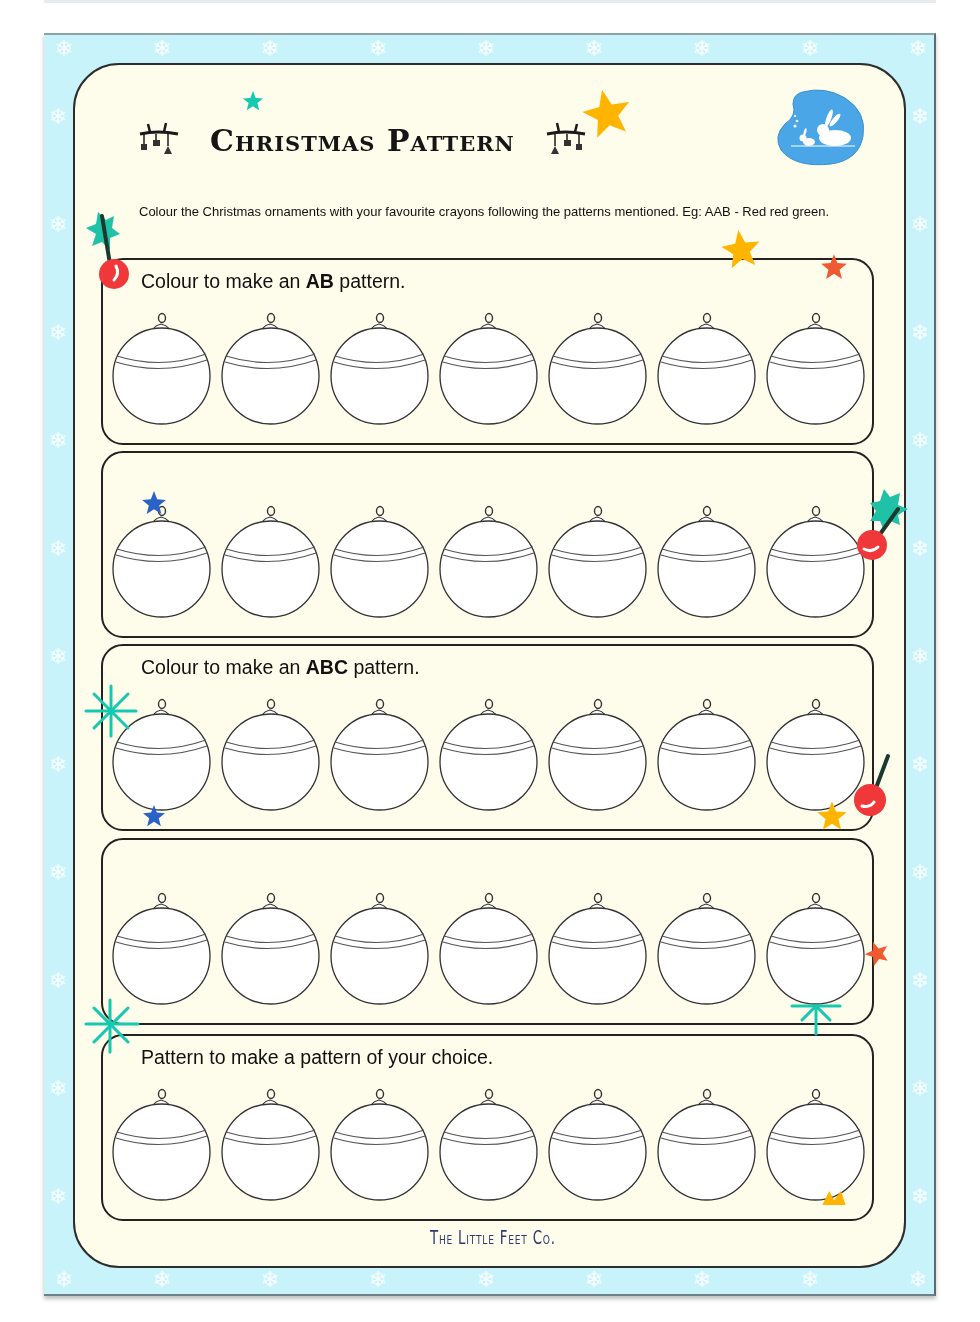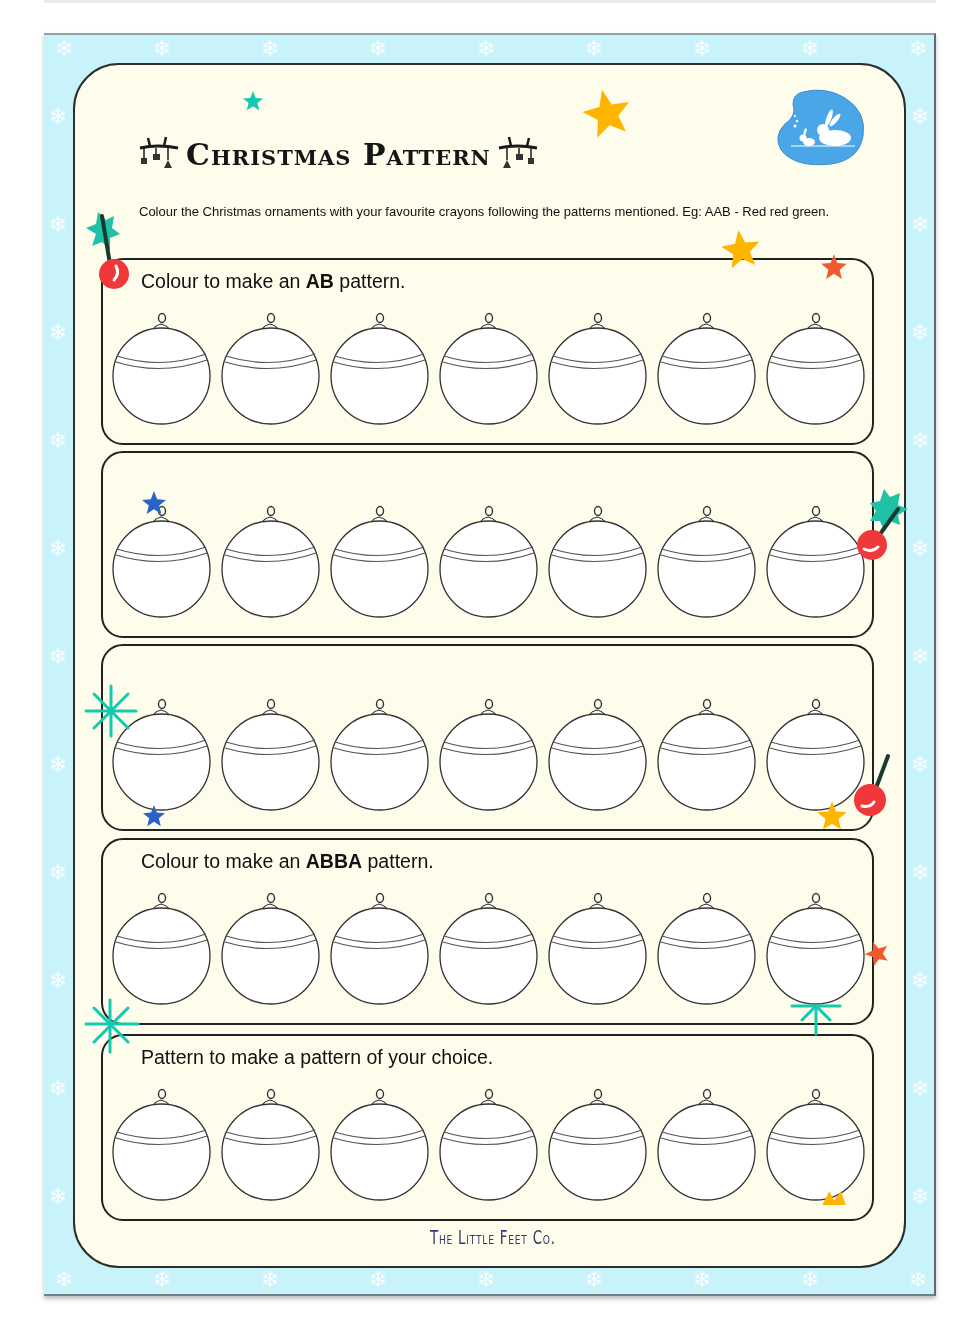--- a/index.html
+++ b/index.html
@@ -23,21 +23,21 @@
       position: absolute; width: 24px; height: 24px; color: #ffffff; opacity: 0.9;
       font-size: 22px; line-height: 24px; text-align: center;
       font-family: "DejaVu Sans", sans-serif;
     }
     .page {
       position: absolute; left: 73px; top: 63px; width: 833px; height: 1205px;
       background: #fefdeb; border: 2px solid #2d2d2d; border-radius: 46px;
       box-sizing: border-box;
     }
     .title-wrap {
-      position: absolute; left: 138px; top: 132px; height: 44px; display: flex; align-items: center;
+      position: absolute; left: 138px; top: 118px; height: 44px; display: flex; align-items: center; gap: 24px;
     }
     .title {
       font-family: "DejaVu Serif", serif; font-weight: bold; font-size: 30px; letter-spacing: 1px;
       color: #151515; font-variant: small-caps; margin: 0 6px;
     }
     .branch { width: 42px; height: 40px; }
     .intro {
       position: absolute; left: 139px; top: 200px; width: 700px; font-size: 13px; line-height: 23px; color: #111;
     }
     .box {
@@ -264,20 +264,21 @@
             <path d="M40 30 Q40 18 50 16 Q60 18 62 30" fill="#fff" stroke="#333" stroke-width="1.2"></path>
             <ellipse cx="51" cy="10" rx="3.5" ry="4.5" fill="none" stroke="#333" stroke-width="1.4"></ellipse>
             <path d="M40 30 Q44 26 47 30 Q50 26 53 30 Q56 26 59 30 Q61 28 62 30" fill="none" stroke="#333" stroke-width="1"></path>
             <ellipse cx="50.5" cy="68" rx="48.5" ry="48" fill="#fff" stroke="#333" stroke-width="1.3"></ellipse>
             <path d="M6 48 Q50 62 95 46" fill="none" stroke="#555" stroke-width="1.1"></path>
             <path d="M5 54 Q50 68 96 52" fill="none" stroke="#555" stroke-width="1.1"></path>
           </svg></div>
       </div>
     </div>
     <div class="box" style="top: 644px;">
+      <div class="box-label"><span>Colour to make an </span><b>ABC</b><span> pattern.</span></div>
       <div class="ornaments">
         <div class="ornament"><svg viewBox="0 0 101 118" width="101" height="118">
             <path d="M40 30 Q40 18 50 16 Q60 18 62 30" fill="#fff" stroke="#333" stroke-width="1.2"></path>
             <ellipse cx="51" cy="10" rx="3.5" ry="4.5" fill="none" stroke="#333" stroke-width="1.4"></ellipse>
             <path d="M40 30 Q44 26 47 30 Q50 26 53 30 Q56 26 59 30 Q61 28 62 30" fill="none" stroke="#333" stroke-width="1"></path>
             <ellipse cx="50.5" cy="68" rx="48.5" ry="48" fill="#fff" stroke="#333" stroke-width="1.3"></ellipse>
             <path d="M6 48 Q50 62 95 46" fill="none" stroke="#555" stroke-width="1.1"></path>
             <path d="M5 54 Q50 68 96 52" fill="none" stroke="#555" stroke-width="1.1"></path>
           </svg></div>
         <div class="ornament"><svg viewBox="0 0 101 118" width="101" height="118">
@@ -324,21 +325,20 @@
             <path d="M40 30 Q40 18 50 16 Q60 18 62 30" fill="#fff" stroke="#333" stroke-width="1.2"></path>
             <ellipse cx="51" cy="10" rx="3.5" ry="4.5" fill="none" stroke="#333" stroke-width="1.4"></ellipse>
             <path d="M40 30 Q44 26 47 30 Q50 26 53 30 Q56 26 59 30 Q61 28 62 30" fill="none" stroke="#333" stroke-width="1"></path>
             <ellipse cx="50.5" cy="68" rx="48.5" ry="48" fill="#fff" stroke="#333" stroke-width="1.3"></ellipse>
             <path d="M6 48 Q50 62 95 46" fill="none" stroke="#555" stroke-width="1.1"></path>
             <path d="M5 54 Q50 68 96 52" fill="none" stroke="#555" stroke-width="1.1"></path>
           </svg></div>
       </div>
     </div>
     <div class="box" style="top: 838px;">
-      <div class="box-label"><span>Colour to make an </span><b>ABBA</b><span> pattern.</span></div>
       <div class="ornaments">
         <div class="ornament"><svg viewBox="0 0 101 118" width="101" height="118">
             <path d="M40 30 Q40 18 50 16 Q60 18 62 30" fill="#fff" stroke="#333" stroke-width="1.2"></path>
             <ellipse cx="51" cy="10" rx="3.5" ry="4.5" fill="none" stroke="#333" stroke-width="1.4"></ellipse>
             <path d="M40 30 Q44 26 47 30 Q50 26 53 30 Q56 26 59 30 Q61 28 62 30" fill="none" stroke="#333" stroke-width="1"></path>
             <ellipse cx="50.5" cy="68" rx="48.5" ry="48" fill="#fff" stroke="#333" stroke-width="1.3"></ellipse>
             <path d="M6 48 Q50 62 95 46" fill="none" stroke="#555" stroke-width="1.1"></path>
             <path d="M5 54 Q50 68 96 52" fill="none" stroke="#555" stroke-width="1.1"></path>
           </svg></div>
         <div class="ornament"><svg viewBox="0 0 101 118" width="101" height="118">

